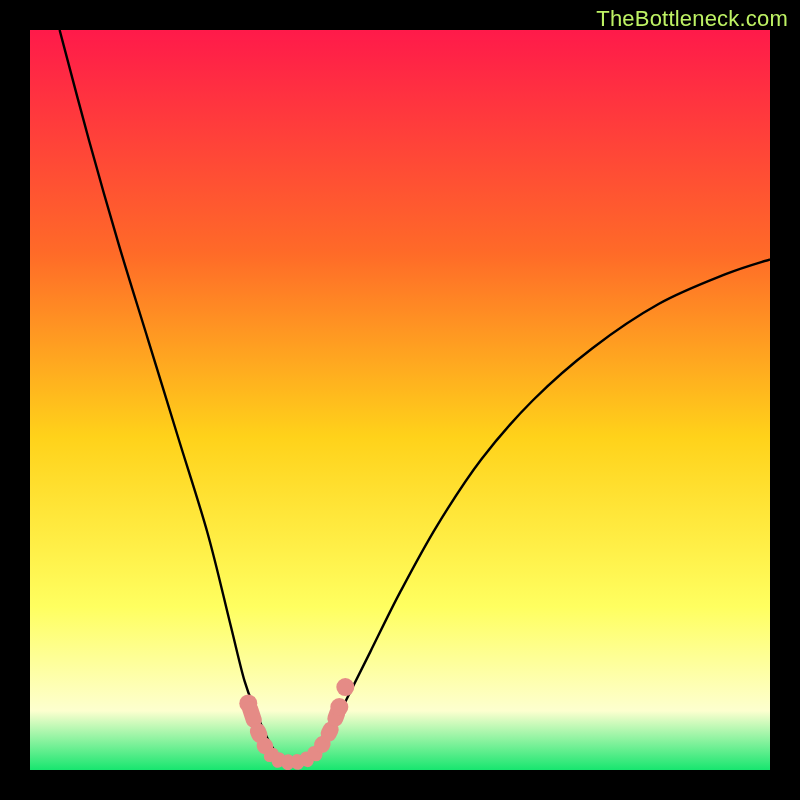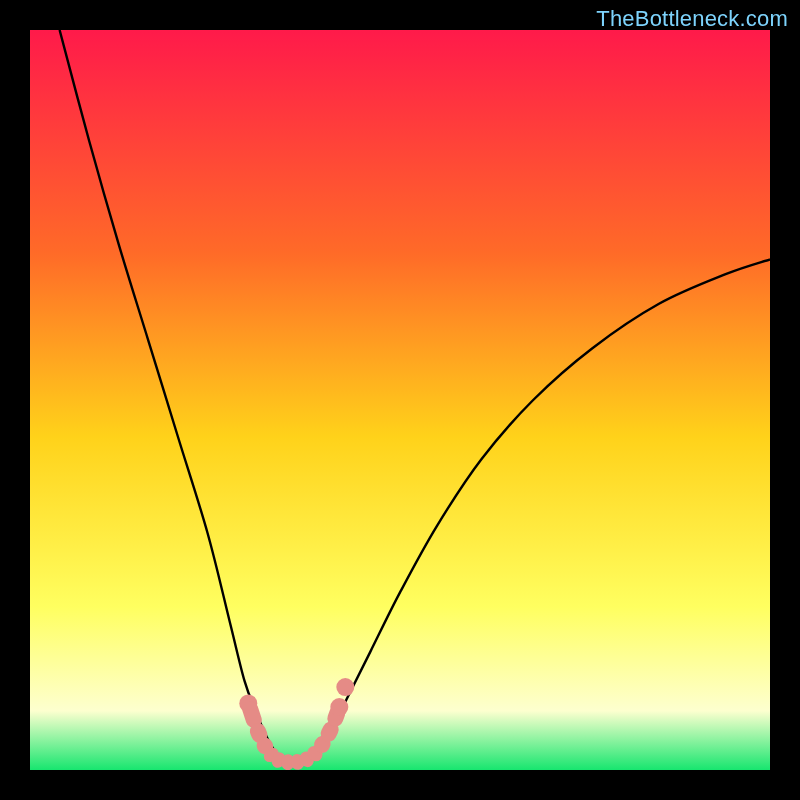--- a/index.html
+++ b/index.html
@@ -24,21 +24,21 @@
     top: 30px;
     left: 30px;
     width: 740px;
     height: 740px;
     overflow: hidden;
   }
   .watermark {
     position: absolute;
     top: 6px;
     right: 12px;
-    color: #7dd3fc;
+    color: #bef264;
     font-size: 22px;
     font-weight: 400;
     letter-spacing: 0.2px;
   }
   svg {
     display: block;
   }
 </style>
 </head>
 <body>

